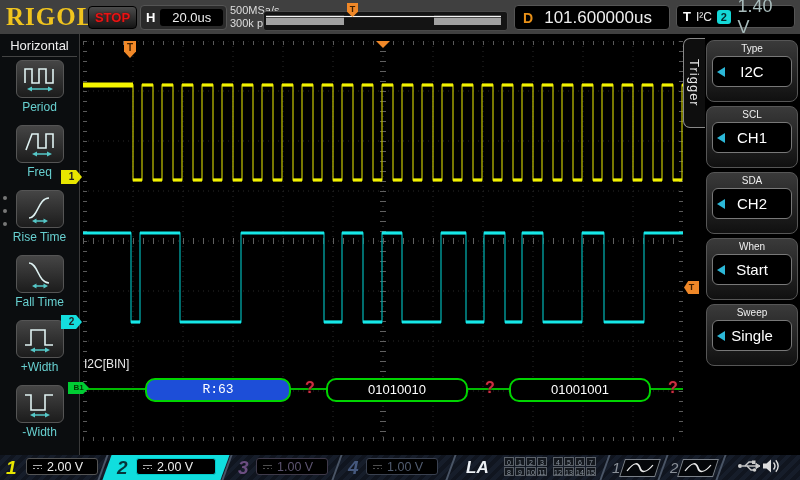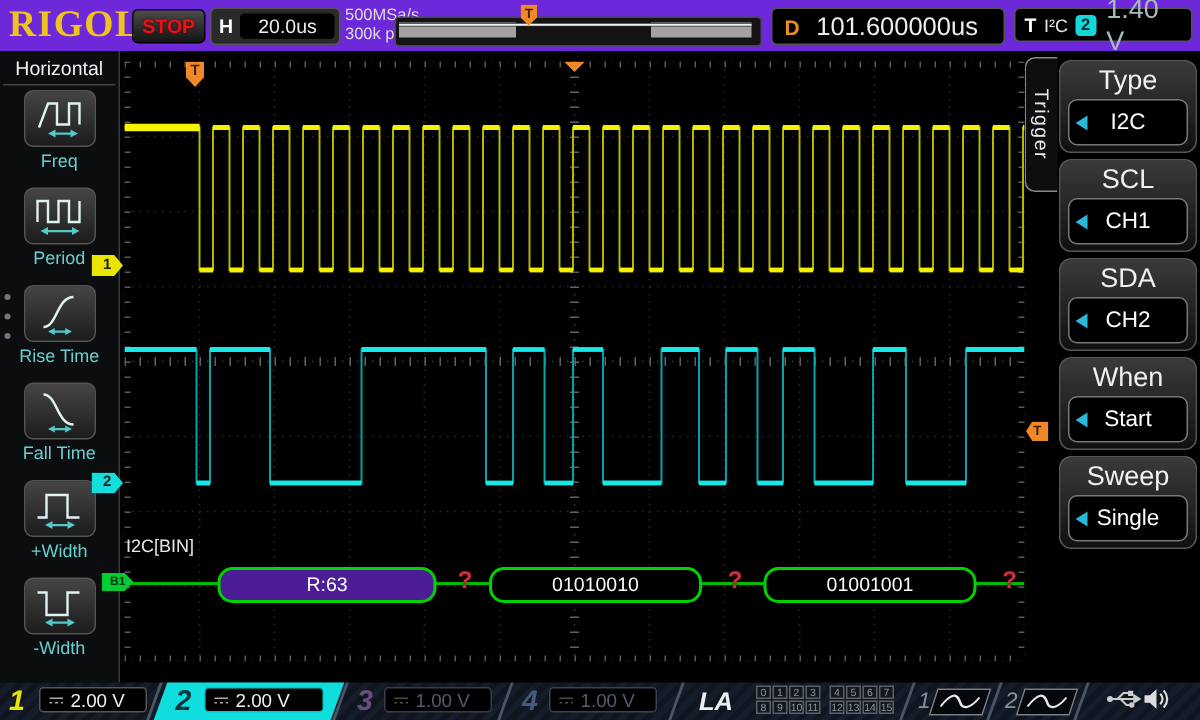--- a/index.html
+++ b/index.html
@@ -1,19 +1,19 @@
 <!DOCTYPE html>
 <html><head>
 <meta charset="utf-8">
 <style>
   html,body{margin:0;padding:0;background:#000;}
   .screen{position:relative;width:800px;height:480px;background:#000;overflow:hidden;
           font-family:"Liberation Sans",sans-serif;-webkit-font-smoothing:antialiased;}
   
-  .topbar{position:absolute;left:0;top:0;width:800px;height:34px;background:#6d28d9;}
+  .topbar{position:absolute;left:0;top:0;width:800px;height:34px;background:#404040;}
   .logo{position:absolute;left:6px;top:3px;font-family:"Liberation Serif",serif;
         font-weight:bold;font-size:25px;color:#f0c41e;letter-spacing:1px;}
   .stopbtn{position:absolute;left:88px;top:6px;width:47px;height:21px;border-radius:4px;
         background:linear-gradient(#4c4c4c,#141414);border:1px solid #000;
         color:#e81414;font-weight:bold;font-size:13px;text-align:center;line-height:21px;
         text-shadow:0 0 2px #500;}
   .hblock{position:absolute;left:140px;top:5px;width:85px;height:23px;border-radius:4px;
         background:#2a2a2a;border:1px solid #555;display:flex;align-items:center;}
   .hblock .hl{color:#fff;font-weight:bold;font-size:13px;padding:0 5px;}
   .hblock .hv{flex:1;background:#000;border-radius:3px;margin-right:3px;color:#eee;
@@ -45,21 +45,21 @@
         justify-content:flex-start;padding-top:3px;box-sizing:border-box;cursor:default;}
   .licon{width:46px;height:36px;border-radius:6px;background:linear-gradient(#454545,#1c1c1c);
         border:1px solid #555;display:flex;align-items:center;justify-content:center;}
   .llabel{color:#67cfcf;font-size:12px;margin-top:2px;}
   .lp-dots{position:absolute;left:3px;top:162px;display:flex;flex-direction:column;gap:9px;}
   .lp-dots i{width:4px;height:4px;border-radius:50%;background:#777;}
   
   .gridarea{position:absolute;left:83px;top:41px;width:600px;height:400px;background:#000;}
   .decode-frame{position:absolute;height:20px;border:2px solid #00d400;border-radius:10px;
         color:#fff;font-size:13px;text-align:center;line-height:20px;top:337px;background:#000;}
-  .decode-frame.address{background:#4c1d95;}
+  .decode-frame.address{background:#1d4ed8;font-family:Liberation Mono, monospace;}
   .qmark{position:absolute;top:338px;transform:translateX(-50%);color:#cc2f44;
         font-weight:bold;font-size:16px;text-shadow:0 0 2px #400;}
   .buslabel{position:absolute;left:1px;top:316px;color:#e8e8e8;font-size:12px;}
   
   .chtag{position:absolute;width:21px;height:14px;color:#222;font-size:10px;font-weight:bold;
         text-align:center;line-height:14px;
         clip-path:polygon(0 0,72% 0,100% 50%,72% 100%,0 100%);}
   .chtag.c1{left:61px;top:170px;background:#e8e600;}
   .chtag.c2{left:61px;top:315px;background:#14dede;}
   .chtag.b1{left:68px;top:382px;background:#00cc33;width:21px;height:12px;font-size:8px;
@@ -70,21 +70,21 @@
   .tflag.ingrid{position:absolute;left:124px;top:41px;width:12px;height:17px;font-size:10px;line-height:13px;}
   .ctri{position:absolute;left:376px;top:41px;width:14px;height:7px;background:#f08828;
         clip-path:polygon(0 0,100% 0,50% 100%);}
   
   .trigtab{position:absolute;left:683px;top:38px;width:21px;height:88px;
         border:1px solid #888;border-right:none;border-radius:7px 0 0 7px;background:#0e0e0e;
         display:flex;align-items:center;justify-content:center;}
   .trigtab span{writing-mode:vertical-rl;color:#e8e8e8;font-size:13px;letter-spacing:1px;}
   .rcard{position:absolute;left:706px;width:90px;height:60px;border-radius:8px;
         background:linear-gradient(180deg,#3a3a3a,#101010);border:1px solid #565656;}
-  .rlabel{text-align:center;color:#f0f0f0;font-size:18px;padding-top:2px;}
+  .rlabel{text-align:center;color:#f0f0f0;font-size:10px;padding-top:2px;}
   .rvalue{margin:2px 5px 0;height:29px;background:#000;border:1px solid #787878;border-radius:6px;
         color:#fff;font-size:15px;display:flex;align-items:center;justify-content:center;position:relative;}
   .larrow{position:absolute;left:4px;width:0;height:0;border-top:5px solid transparent;
         border-bottom:5px solid transparent;border-right:8px solid #2cb8d8;}
   .rcard.setting{height:78px;}
   .rcard.setting .rlabel{padding-top:22px;font-size:15px;}
   .darrow{display:block;margin:12px auto 0;width:0;height:0;border-left:7px solid transparent;
         border-right:7px solid transparent;border-top:8px solid #2cb8d8;}
   
   .bottombar{position:absolute;left:0;top:455px;width:800px;height:25px;
@@ -145,36 +145,36 @@
       <span class="tsrc">2</span>
       <span class="tlv">1.40 V</span>
     </div>
   </header>
 
   <aside class="leftpanel">
     <div class="lp-title">Horizontal</div>
     <div class="litem">
       <div class="licon">
         <svg width="34" height="30" viewBox="0 0 34 30" fill="none">
+          <path d="M2,19 V5 h7 V19 h7 V5 h7 V19 h7 V5" stroke="#dff2f2" stroke-width="1.6"></path>
+          <path d="M8,25 H26" stroke="#55c8c8" stroke-width="1.5"></path>
+          <path d="M4,25 l5,-2.6 v5.2 z M30,25 l-5,-2.6 v5.2 z" fill="#55c8c8"></path>
+        </svg>
+      </div>
+      <div class="llabel">Period</div>
+    </div>
+    <div class="litem">
+      <div class="licon">
+        <svg width="34" height="30" viewBox="0 0 34 30" fill="none">
           <path d="M3,21 L9,5 h6 V19 h8 V5 h7 V19" stroke="#dff2f2" stroke-width="1.6"></path>
           <path d="M12,25 H26" stroke="#55c8c8" stroke-width="1.5"></path>
           <path d="M9,25 l5,-2.6 v5.2 z M29,25 l-5,-2.6 v5.2 z" fill="#55c8c8"></path>
         </svg>
       </div>
       <div class="llabel">Freq</div>
-    </div>
-    <div class="litem">
-      <div class="licon">
-        <svg width="34" height="30" viewBox="0 0 34 30" fill="none">
-          <path d="M2,19 V5 h7 V19 h7 V5 h7 V19 h7 V5" stroke="#dff2f2" stroke-width="1.6"></path>
-          <path d="M8,25 H26" stroke="#55c8c8" stroke-width="1.5"></path>
-          <path d="M4,25 l5,-2.6 v5.2 z M30,25 l-5,-2.6 v5.2 z" fill="#55c8c8"></path>
-        </svg>
-      </div>
-      <div class="llabel">Period</div>
     </div>
     <div class="litem">
       <div class="licon">
         <svg width="34" height="30" viewBox="0 0 34 30" fill="none">
           <path d="M6,24 C15,24 15,4 26,4" stroke="#dff2f2" stroke-width="1.6"></path>
           <path d="M12,27 H22" stroke="#55c8c8" stroke-width="1.5"></path>
           <path d="M9,27 l4.5,-2.4 v4.8 z M25,27 l-4.5,-2.4 v4.8 z" fill="#55c8c8"></path>
         </svg>
       </div>
       <div class="llabel">Rise Time</div>

